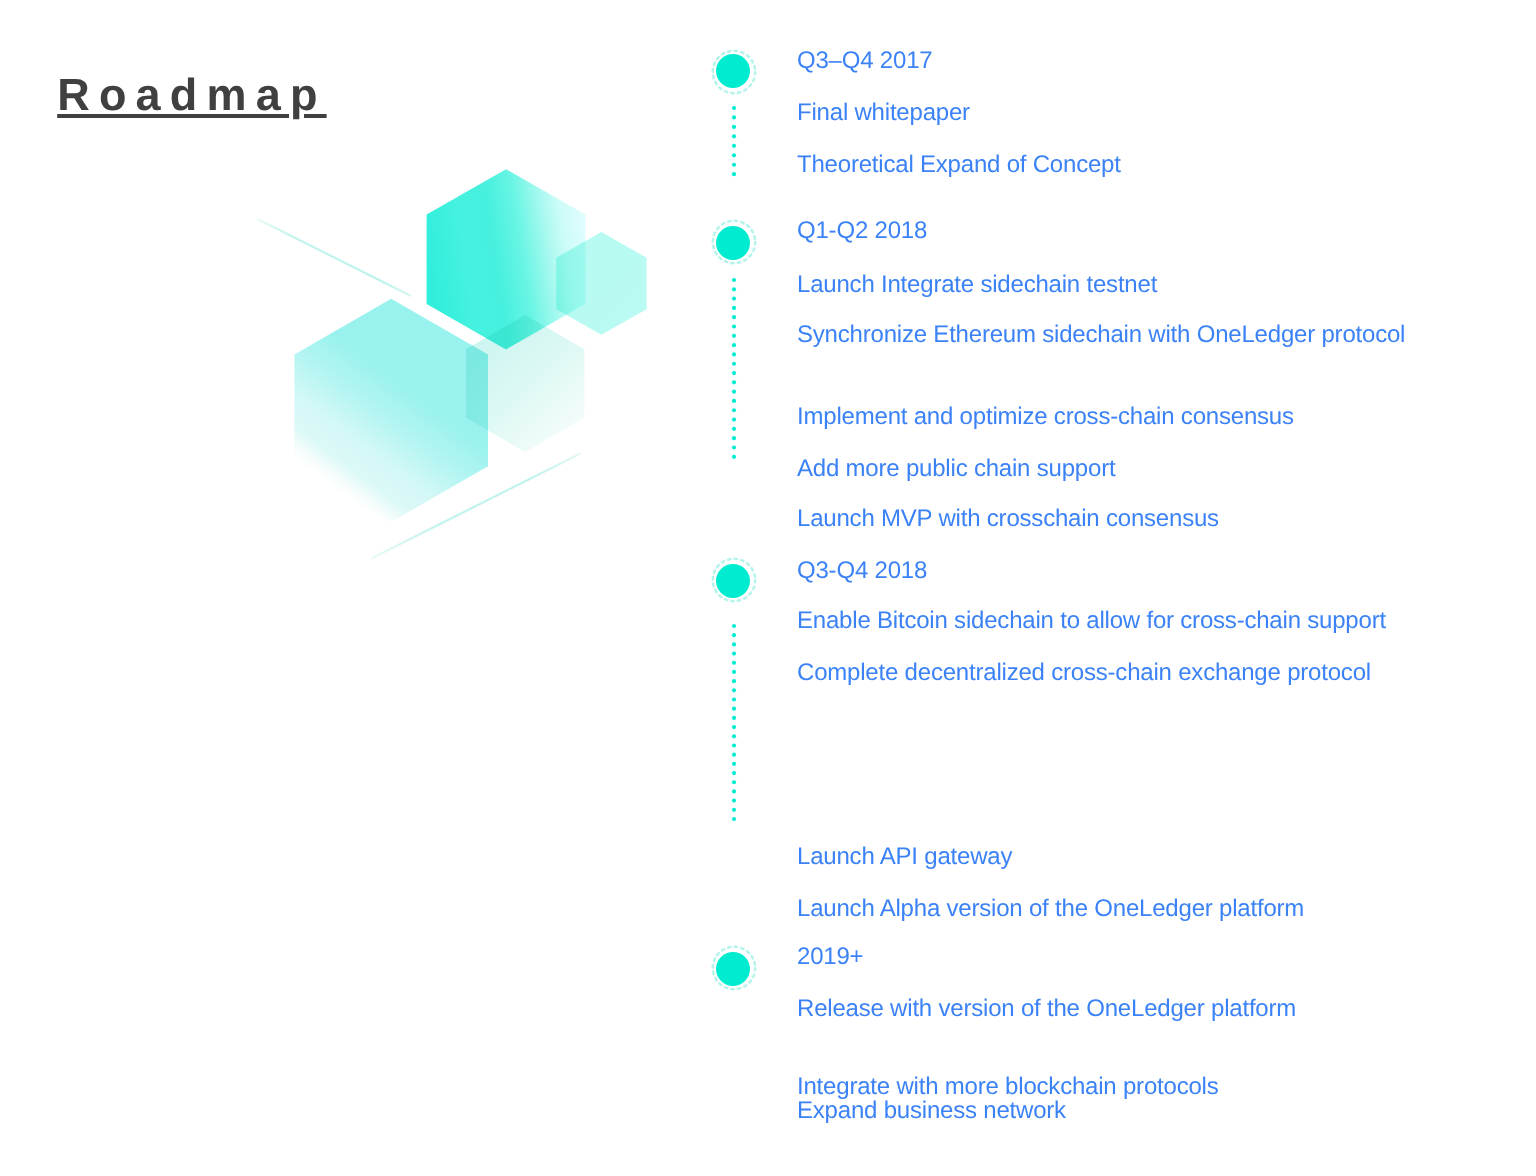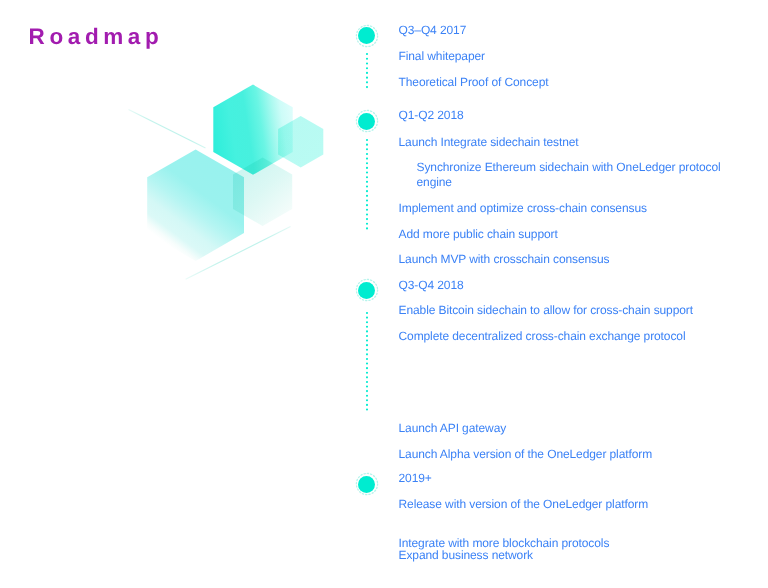--- a/index.html
+++ b/index.html
@@ -7,43 +7,43 @@
   body {
     width:768px; height:588px; overflow:hidden;
     font-family:"Liberation Sans", sans-serif;
     position:relative;
     -webkit-font-smoothing: antialiased;
     text-rendering: geometricPrecision;
   }
   #page { position:absolute; left:0; top:0; width:768px; height:588px; background:#ffffff; }
 
   .page-title {
-    position:absolute; left:28.6px; top:26px;
+    position:absolute; left:28.6px; top:37px;
     font-size:22.5px; font-weight:700; letter-spacing:4.6px;
-    color:#a21caf; line-height:22px; white-space:nowrap;
+    color:#404040; line-height:22px; white-space:nowrap;text-decoration:underline;
   }
 
   .hex-art { position:absolute; left:0; top:0; width:768px; height:588px; }
 
   .timeline { position:absolute; left:0; top:0; width:768px; height:588px; }
   .phase { position:absolute; left:0; top:0; width:768px; height:588px; }
 
   .dot {
     position:absolute; width:17px; height:17px; border-radius:50%;
     background:#00ecd0;
   }
   .ring { position:absolute; overflow:visible; }
   .connector { position:absolute; overflow:visible; }
 
   .ph-title, .ph-item {
     position:absolute; left:398.5px;
     font-size:12px; color:#3b82f6; letter-spacing:-0.1px;
     line-height:14.6px; white-space:nowrap;
   }
-  .ph-item-wrap span { display:block;margin-left:18px; }
+  .ph-item-wrap span { display:block; }
 </style>
 </head>
 <body>
 
 <div id="page">
 
   <div class="page-title">Roadmap</div>
 
   <svg class="hex-art" viewBox="0 0 768 588" width="768" height="588" xmlns="http://www.w3.org/2000/svg">
     <defs>
@@ -157,32 +157,31 @@
         <circle cx="3" cy="94.905" r="1.05" fill="#00ecd0"></circle>
         <circle cx="3" cy="99.500" r="1.05" fill="#00ecd0"></circle>
       </svg>
     <div class="phase">
       <svg class="ring" style="left:354.7px; top:23.5px" width="24" height="24" viewBox="0 0 24 24">
           <circle cx="12" cy="12" r="10.6" fill="none" stroke="#b6f4ec" stroke-width="1.3" stroke-linecap="round" stroke-dasharray="1.265 2.065"></circle>
         </svg>
       <div class="dot" style="left:358.2px; top:27.0px"></div>
       <div class="ph-title" style="top:22.9px">Q3–Q4 2017</div>
       <div class="ph-item" style="top:48.8px">Final whitepaper</div>
-      <div class="ph-item" style="top:75.1px">Theoretical Proof of Concept</div>
+      <div class="ph-item" style="top:75.1px">Theoretical Expand of Concept</div>
     </div>
     <div class="phase">
       <svg class="ring" style="left:354.7px; top:109.0px" width="24" height="24" viewBox="0 0 24 24">
           <circle cx="12" cy="12" r="10.6" fill="none" stroke="#b6f4ec" stroke-width="1.3" stroke-linecap="round" stroke-dasharray="1.265 2.065"></circle>
         </svg>
       <div class="dot" style="left:358.2px; top:112.5px"></div>
       <div class="ph-title" style="top:108.4px">Q1-Q2 2018</div>
       <div class="ph-item" style="top:134.9px">Launch Integrate sidechain testnet</div>
       <div class="ph-item ph-item-wrap" style="top:160.4px">
         <span>Synchronize Ethereum sidechain with OneLedger protocol</span>
-        <span>engine</span>
       </div>
       <div class="ph-item" style="top:200.7px">Implement and optimize cross-chain consensus</div>
       <div class="ph-item" style="top:226.7px">Add more public chain support</div>
       <div class="ph-item" style="top:252.4px">Launch MVP with crosschain consensus</div>
     </div>
     <div class="phase">
       <svg class="ring" style="left:354.7px; top:278.3px" width="24" height="24" viewBox="0 0 24 24">
           <circle cx="12" cy="12" r="10.6" fill="none" stroke="#b6f4ec" stroke-width="1.3" stroke-linecap="round" stroke-dasharray="1.265 2.065"></circle>
         </svg>
       <div class="dot" style="left:358.2px; top:281.8px"></div>

